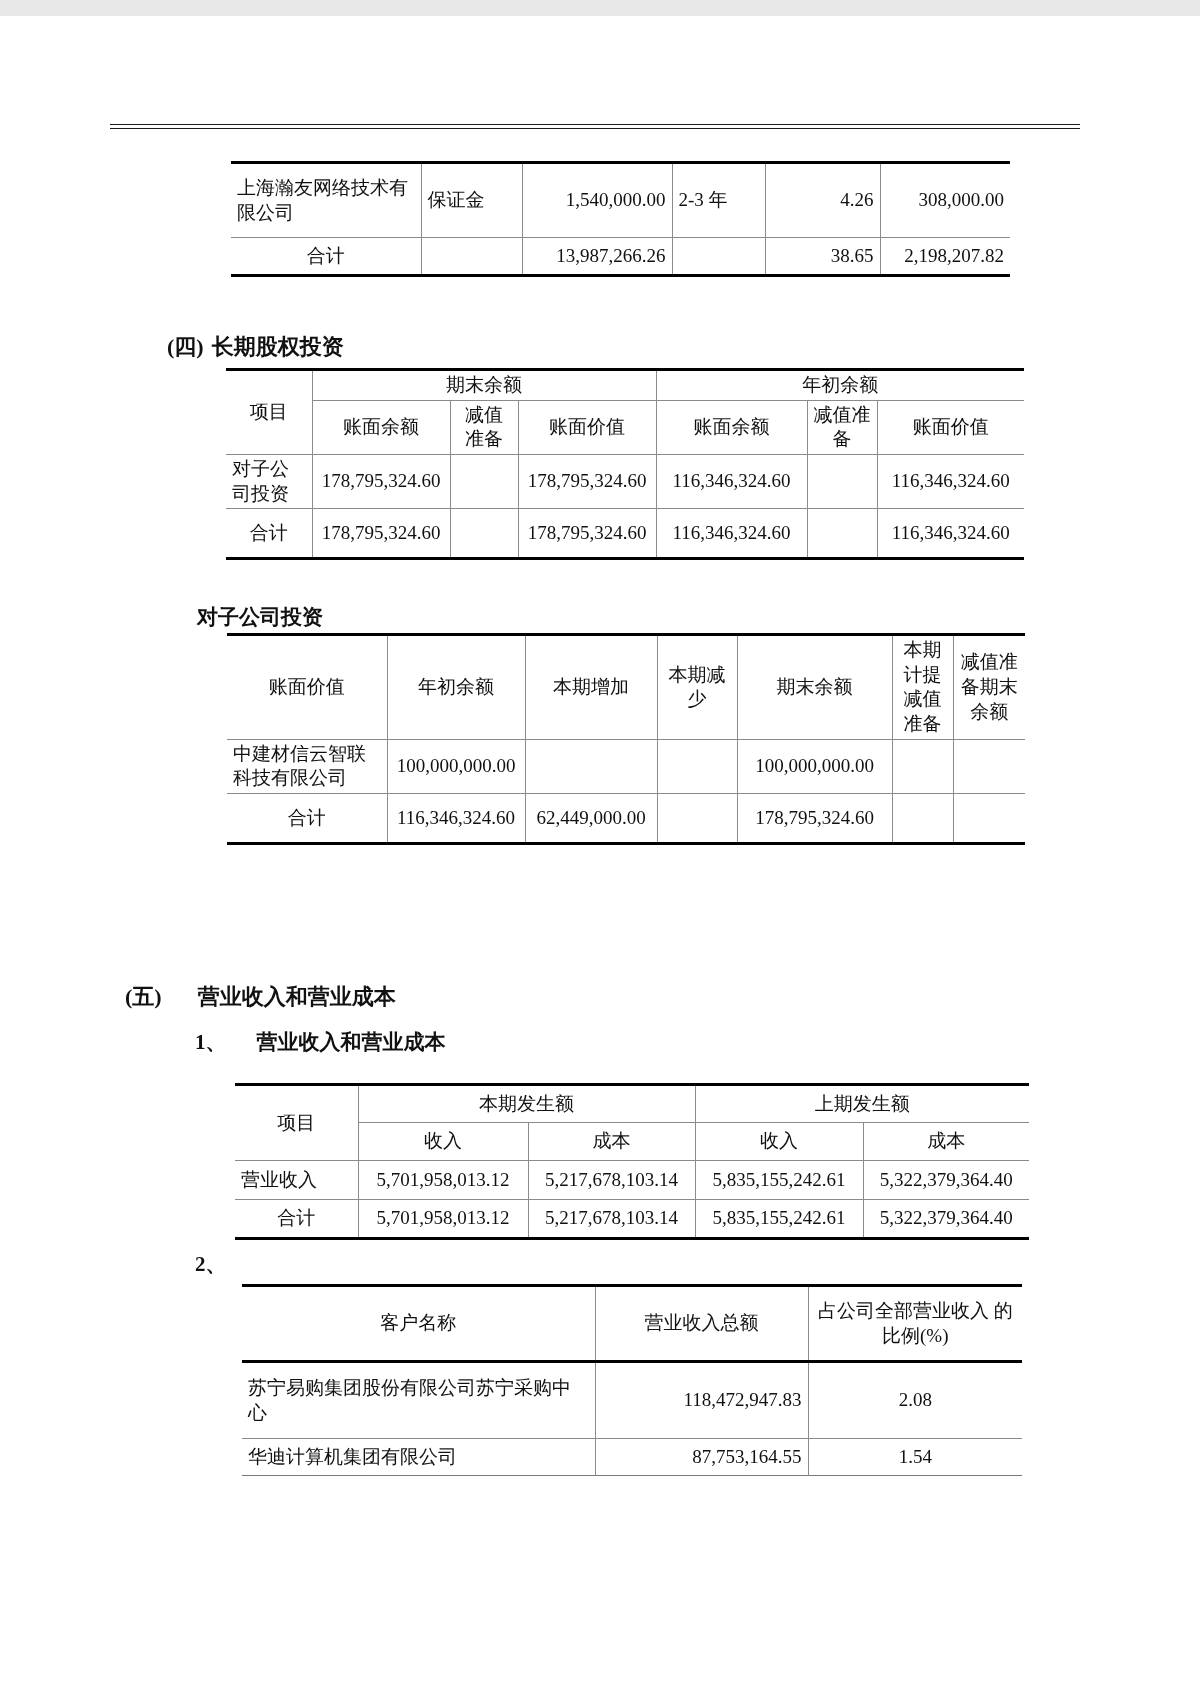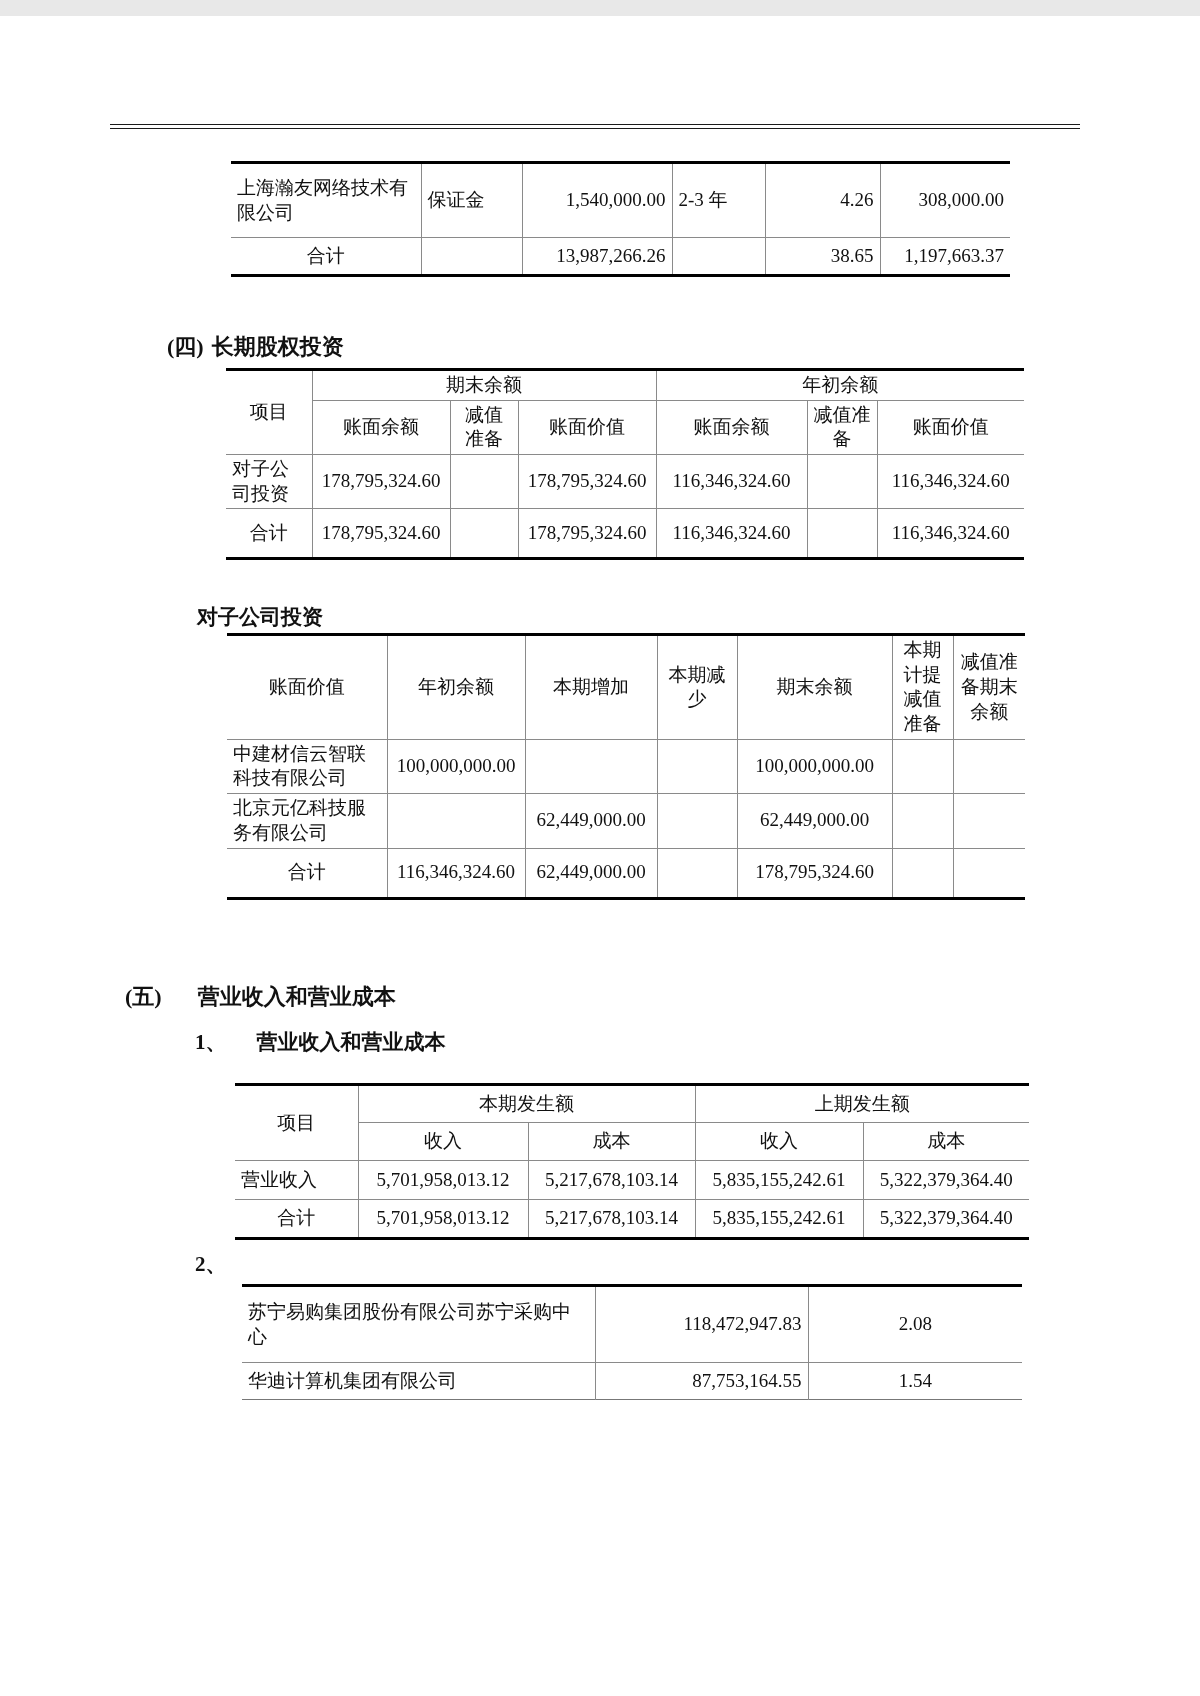--- a/index.html
+++ b/index.html
@@ -80,21 +80,21 @@
         <td class="l">2-3 年</td>
         <td class="r">4.26</td>
         <td class="r">308,000.00</td>
       </tr>
       <tr style="height:38px">
         <td class="c">合计</td>
         <td></td>
         <td class="r">13,987,266.26</td>
         <td></td>
         <td class="r">38.65</td>
-        <td class="r">1,197,663.37</td>
+        <td class="r">2,198,207.82</td>
       </tr>
     </tbody>
   </table>
 
   <div class="heading h-lvl1 gap8" style="left:167px; top:316px;">
     <span>(四)</span>
     <span>长期股权投资</span>
   </div>
 
   <table class="doc" style="left:226px; top:352px; width:798px;">
@@ -168,29 +168,20 @@
       </tr>
       <tr style="height:50px">
         <td class="l">中建材信云智联科技有限公司</td>
         <td class="c">100,000,000.00</td>
         <td></td>
         <td></td>
         <td class="c">100,000,000.00</td>
         <td></td>
         <td></td>
       </tr>
-      <tr style="height:49px">
-        <td class="l">北京元亿科技服务有限公司</td>
-        <td></td>
-        <td class="c">62,449,000.00</td>
-        <td></td>
-        <td class="c">62,449,000.00</td>
-        <td></td>
-        <td></td>
-      </tr>
       <tr style="height:50px">
         <td class="c">合计</td>
         <td class="c">116,346,324.60</td>
         <td class="c">62,449,000.00</td>
         <td></td>
         <td class="c">178,795,324.60</td>
         <td></td>
         <td></td>
       </tr>
     </tbody>
@@ -247,20 +238,25 @@
     <span>2、</span>
   </div>
 
   <table class="doc thin-bottom" style="left:242px; top:1268px; width:780px;">
     <colgroup>
       <col style="width:353px">
         <col style="width:213px">
         <col style="width:214px">
     </colgroup>
     <tbody>
+      <tr style="height:76px">
+        <td class="c thick-under">客户名称</td>
+        <td class="c thick-under">营业收入总额</td>
+        <td class="c thick-under">占公司全部营业收入 的比例(%)</td>
+      </tr>
       <tr style="height:77px">
         <td class="l">苏宁易购集团股份有限公司苏宁采购中心</td>
         <td class="r">118,472,947.83</td>
         <td class="c">2.08</td>
       </tr>
       <tr style="height:37px">
         <td class="l">华迪计算机集团有限公司</td>
         <td class="r">87,753,164.55</td>
         <td class="c">1.54</td>
       </tr>

